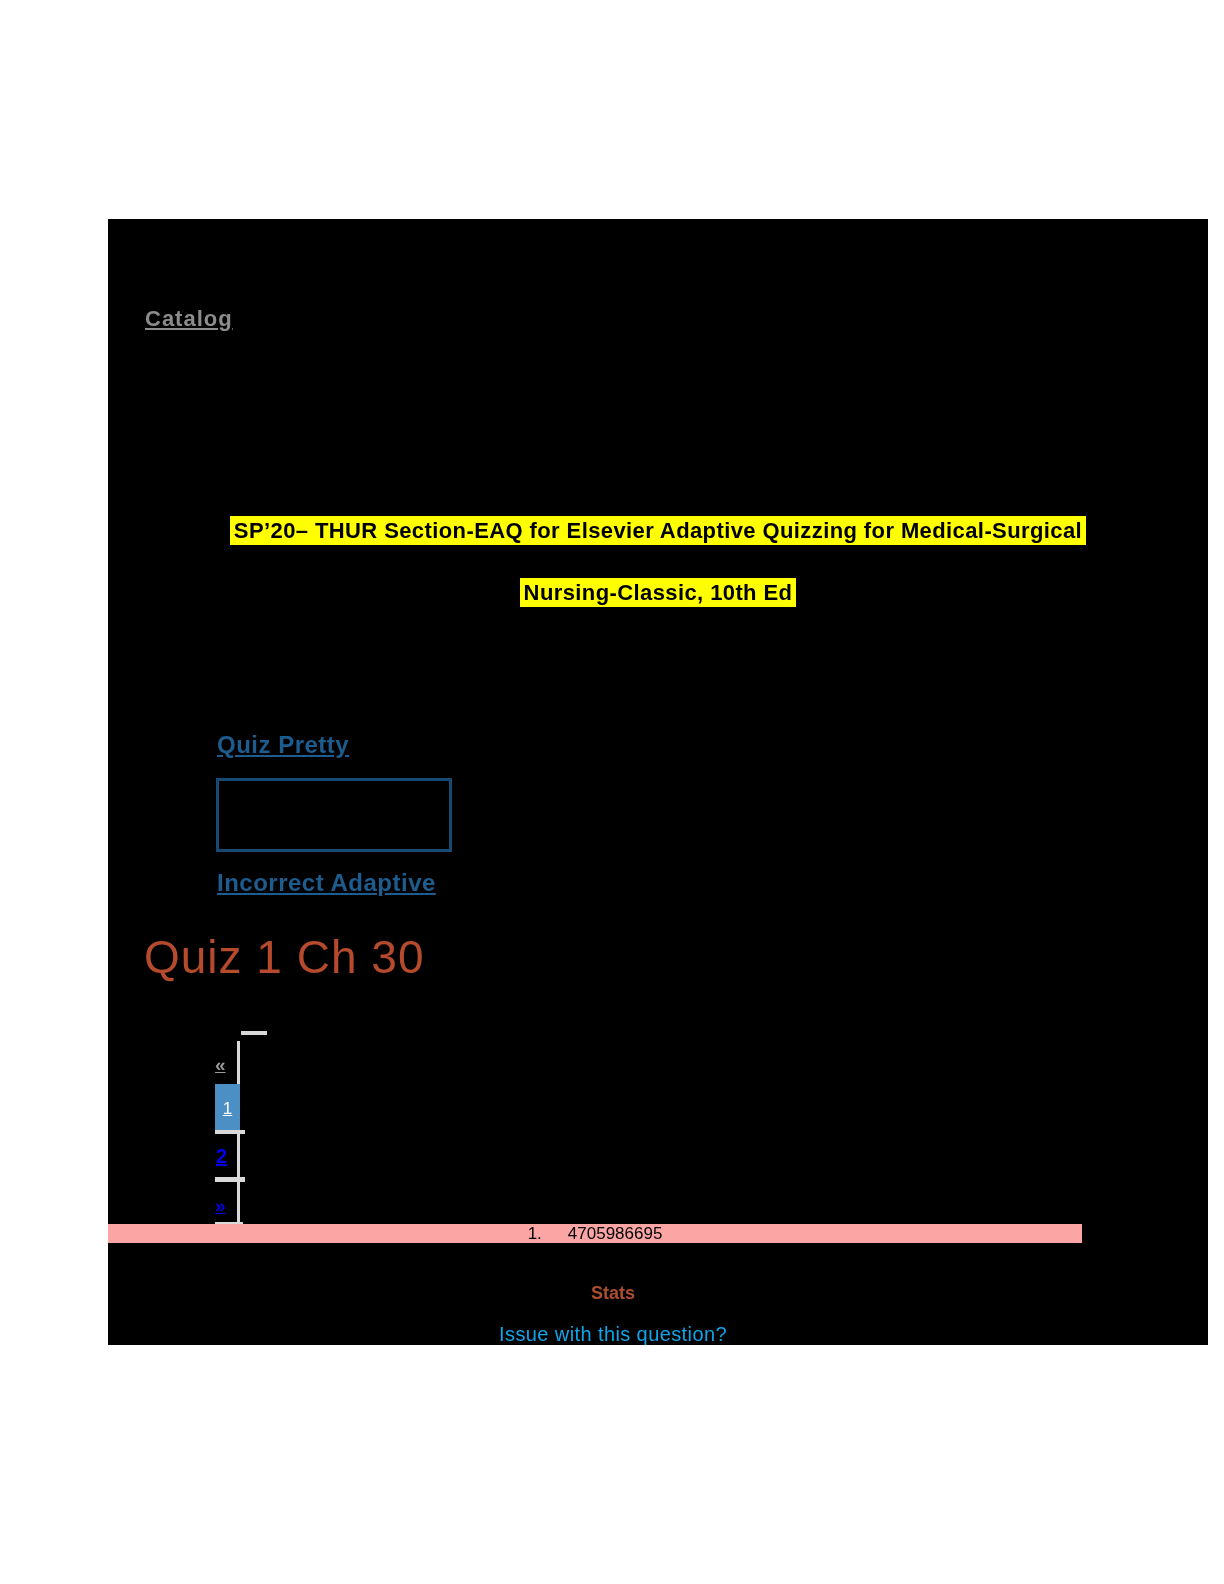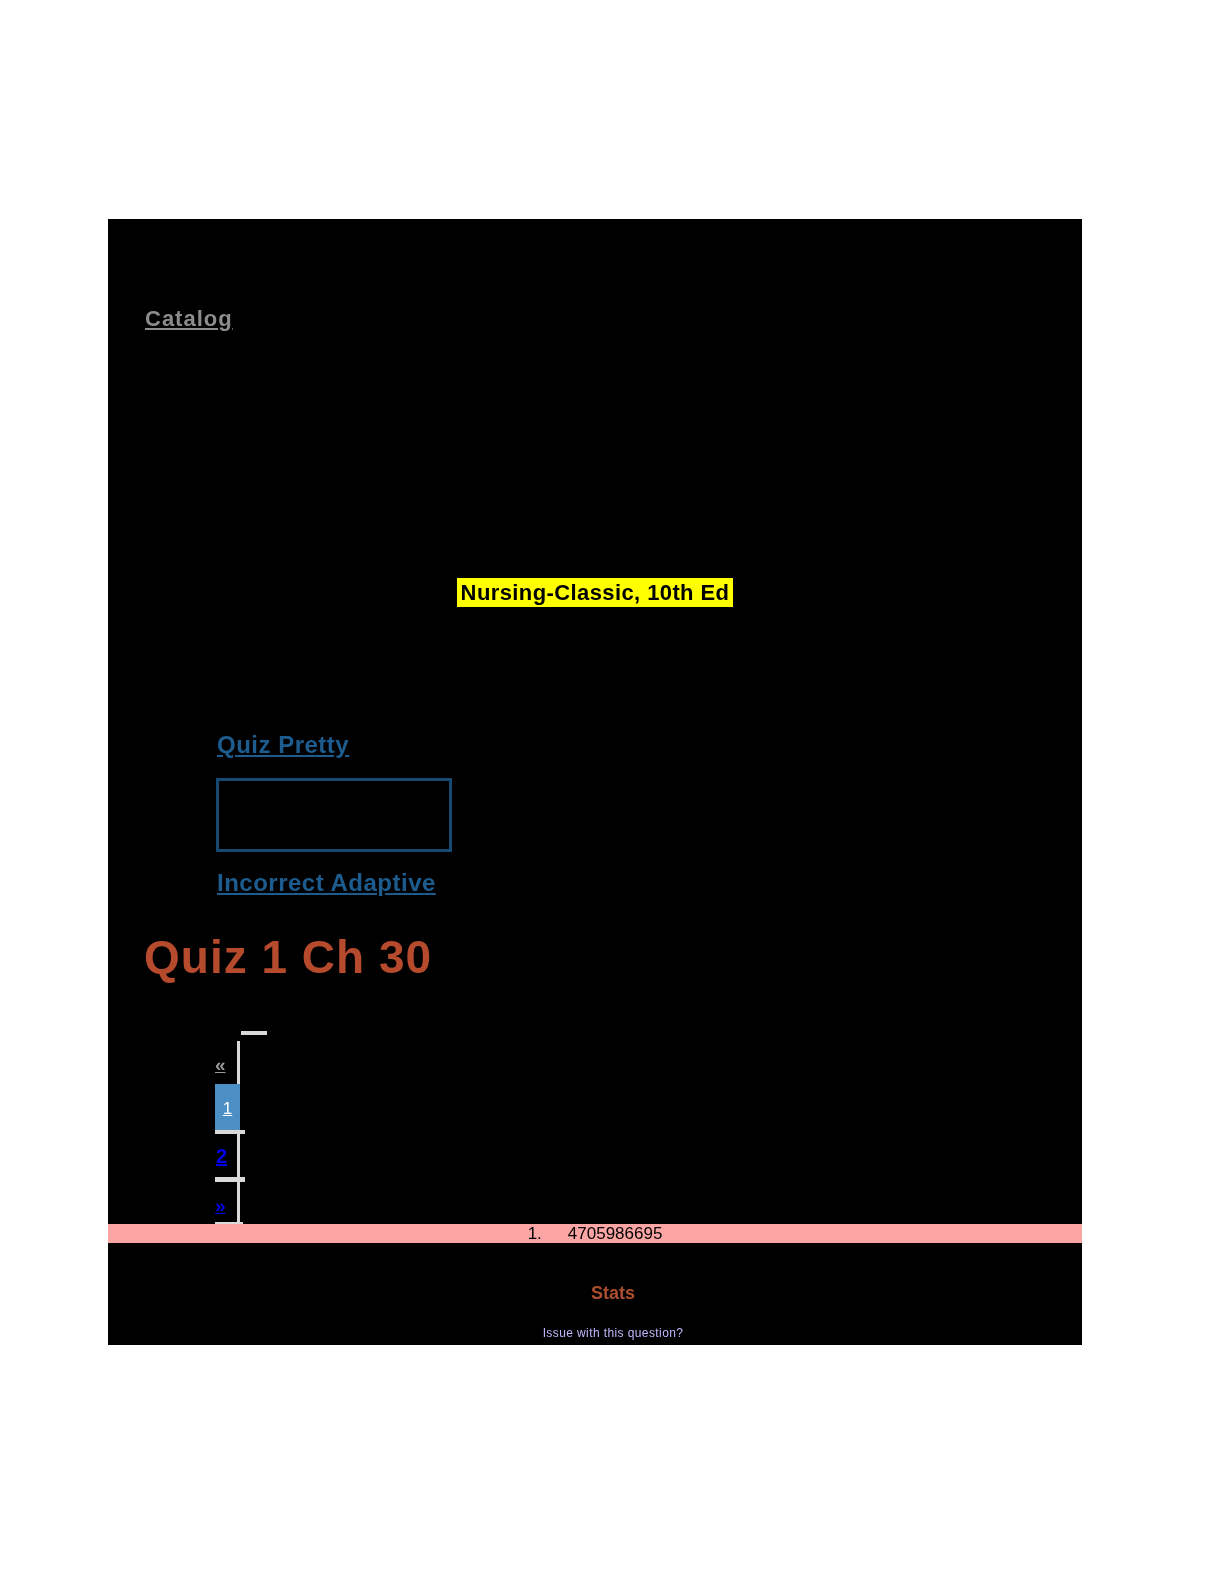--- a/index.html
+++ b/index.html
@@ -8,23 +8,24 @@
     width: 1224px;
     height: 1584px;
     background: #ffffff;
     font-family: "Liberation Sans", sans-serif;
     overflow: hidden;
   }
   .board {
     position: absolute;
     left: 108px;
     top: 219px;
-    width: 974px;
+    width: 1080px;
     height: 1126px;
     background: #000000;
+    padding-left: 20px;
   }
   a { cursor: pointer; }
   .catalog {
     position: absolute;
     left: 37px;
     top: 87px;
     font-size: 22px;
     font-weight: bold;
     letter-spacing: 1px;
     color: #8C8C8C;
@@ -68,21 +69,21 @@
     border: 3px solid #164A73;
     background: transparent;
   }
   .quiz-title {
     position: absolute;
     left: 36px;
     top: 714px;
     margin: 0;
     font-size: 46px;
     line-height: 48px;
-    font-weight: bold;
+    font-weight: normal;
     letter-spacing: 1px;
     color: #B54A2C;
   }
   .tick {
     position: absolute;
     left: 133px;
     top: 812px;
     width: 26px;
     height: 4px;
     background: #D9D9D9;
@@ -183,34 +184,37 @@
     text-decoration: none;
   }
   .issue-row {
     position: absolute;
     left: 36px;
     top: 1104px;
     width: 938px;
     text-align: center;
   }
   .issue-link {
-    color: #c4b5fd;
-    font-size: 12px;
+    color: #0ea5e9;
+    font-size: 20px;
     letter-spacing: 0.4px;
     text-decoration: none;
   }
 </style>
 </head>
 <body>
 
 <div class="canvas">
   <div class="board">
 
     <a class="catalog">Catalog</a>
 
+    <div class="banner-row l1">
+      <span class="hl">SP’20– THUR Section-EAQ for Elsevier Adaptive Quizzing for Medical-Surgical</span>
+    </div>
     <div class="banner-row l2">
       <span class="hl">Nursing-Classic, 10th Ed</span>
     </div>
 
     <a class="bluelink qsummary">Quiz Pretty</a>
 
     <div class="summary-box"></div>
 
     <a class="bluelink incorrect">Incorrect Adaptive</a>
 

